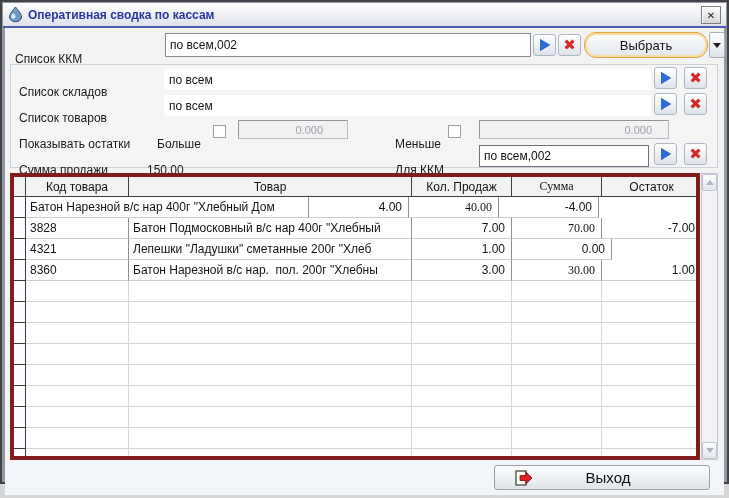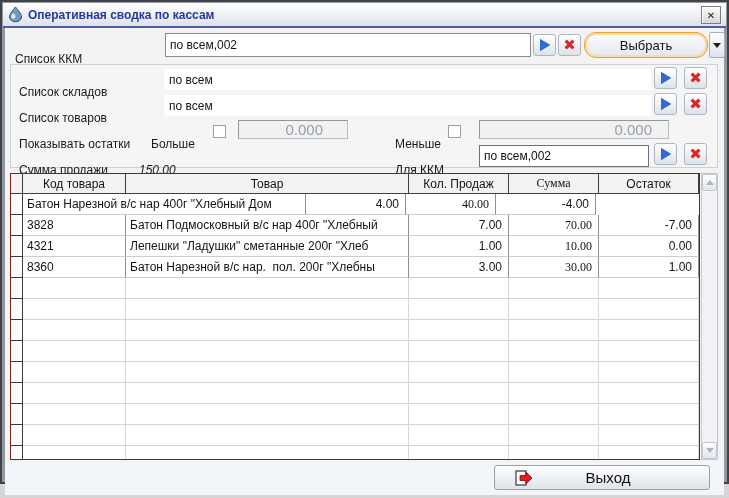--- a/index.html
+++ b/index.html
@@ -51,25 +51,25 @@
     display:flex;align-items:center;justify-content:center;cursor:pointer;}
   .drop-tri{width:0;height:0;border-top:5px solid #1c1c1c;
     border-left:4px solid transparent;border-right:4px solid transparent;}
 
   .panel{position:absolute;left:5px;top:36px;width:708px;height:104px;
     box-sizing:border-box;border:1px solid #ccd1d8;background:#f5f5f5;}
   .cb{position:absolute;width:13px;height:13px;box-sizing:border-box;
     background:#fff;border:1px solid #98a0ac;cursor:pointer;}
   .dis-input{position:absolute;box-sizing:border-box;background:#f1f1f1;
     border:1px solid #b6bcc4;border-top-color:#8f969e;border-left-color:#8f969e;
-    color:#9aa1ab;font-size:15px;display:flex;align-items:center;
+    color:#9aa1ab;font-size:11px;display:flex;align-items:center;
     justify-content:flex-end;white-space:nowrap;}
 
   .grid{position:absolute;left:5px;top:145px;width:690px;height:287px;
-    box-sizing:border-box;border:1px solid #7f1d1d;background:#fff;overflow:hidden;}
+    box-sizing:border-box;border:4px solid #7f1d1d;background:#fff;overflow:hidden;}
   .grow{display:flex;height:21px;box-sizing:border-box;}
   .ghead{height:20px;background:#f2f2f2;}
   .gc{box-sizing:border-box;overflow:hidden;white-space:pre;
     display:flex;align-items:center;}
   .ghead .gc{justify-content:center;border-right:1px solid #3f3f3f;
     border-bottom:1px solid #3f3f3f;background:#f2f2f2;}
   .ghead .gc.selc{background:#f2f2f2;}
   .selc{width:12px;flex:0 0 12px;background:#fafbfe;
     border-right:1px solid #3a3a3a;border-bottom:1px solid #3a3a3a;}
   .c1{width:103px;flex:0 0 103px;padding:0 4px;}
@@ -145,29 +145,29 @@
       <div class="lbl" style="left:8px;top:34px;text-align:right;">Список товаров</div>
       <div class="flat-field" style="left:153px;top:30px;width:487px;height:21px;">по всем</div>
       <div class="btn-sq" style="left:643px;top:28px;">
         <span class="play-tri"></span>
       </div>
       <div class="btn-sq" style="left:673px;top:28px;">
         <span class="x-glyph">✖</span>
       </div>
 
       <div class="lbl" style="left:8px;top:60px;">Показывать остатки</div>
-      <div class="lbl" style="left:140px;top:60px;">Больше</div>
+      <div class="lbl" style="left:146px;top:60px;">Больше</div>
       <div class="cb" style="left:202px;top:60px;"></div>
       <div class="dis-input" style="left:227px;top:55px;width:110px;height:19px;padding-right:24px;">0.000</div>
       <div class="lbl" style="left:384px;top:60px;">Меньше</div>
       <div class="cb" style="left:437px;top:60px;"></div>
       <div class="dis-input" style="left:468px;top:55px;width:190px;height:19px;padding-right:16px;">0.000</div>
 
       <div class="lbl" style="left:8px;top:86px;">Сумма продажи</div>
-      <div class="lbl" style="left:128px;top:86px;font-style:italic;">150.00</div>
+      <div class="lbl" style="left:136px;top:86px;">150.00</div>
       <div class="lbl" style="left:384px;top:86px;">Для ККМ</div>
       <div class="txt-input" style="left:468px;top:80px;width:170px;height:22px;border-color:#6e7278;">по всем,002</div>
       <div class="btn-sq" style="left:643px;top:78px;">
         <span class="play-tri"></span>
       </div>
       <div class="btn-sq" style="left:673px;top:78px;">
         <span class="x-glyph">✖</span>
       </div>
     </div>
 
@@ -194,21 +194,20 @@
             <div class="gc c2">Батон Подмосковный в/с нар 400г "Хлебный</div>
             <div class="gc c3 num">7.00</div>
             <div class="gc c4 num">70.00</div>
             <div class="gc c5 num">-7.00</div>
           </div>
           <div class="grow drow">
             <div class="gc selc"></div>
             <div class="gc c1">4321</div>
             <div class="gc c2">Лепешки "Ладушки" сметанные 200г "Хлеб</div>
             <div class="gc c3 num">1.00</div>
-            <div class="gc c4 num">10.00</div>
             <div class="gc c5 num">0.00</div>
           </div>
           <div class="grow drow">
             <div class="gc selc"></div>
             <div class="gc c1">8360</div>
             <div class="gc c2">Батон Нарезной в/с нар.  пол. 200г "Хлебны</div>
             <div class="gc c3 num">3.00</div>
             <div class="gc c4 num">30.00</div>
             <div class="gc c5 num">1.00</div>
           </div>

